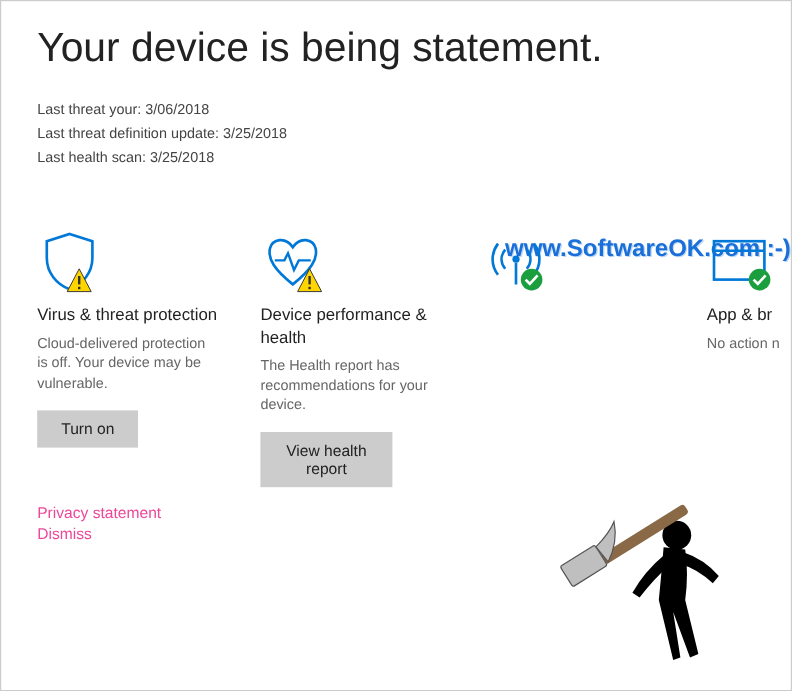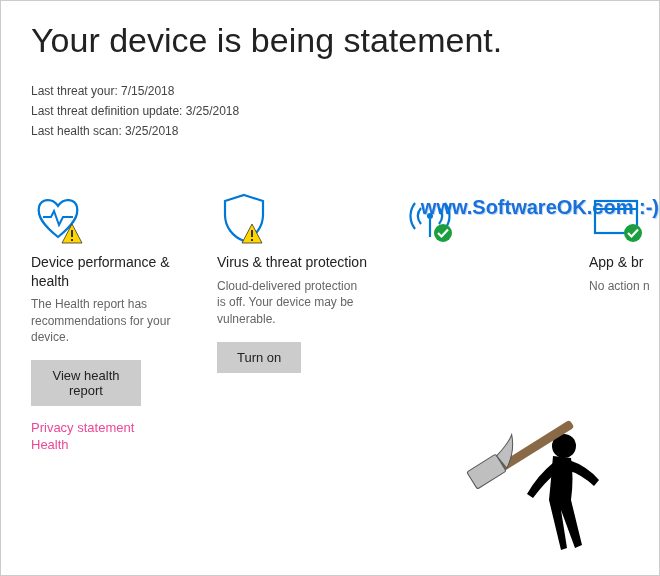--- a/index.html
+++ b/index.html
@@ -86,68 +86,68 @@
     }
   </style>
 </head>
 <body>
 
 <div class="header">
   <div class="title">Your device is being statement.</div>
   <div class="status-lines">
     <div class="status-row">
       <span>Last threat your:</span>
-      <span>7/15/2018</span>
+      <span>3/06/2018</span>
     </div>
     <div class="status-row">
       <span>Last threat definition update:</span>
       <span>3/25/2018</span>
     </div>
     <div class="status-row">
       <span>Last health scan:</span>
       <span>3/25/2018</span>
     </div>
   </div>
 </div>
 
 <div class="watermark">www.SoftwareOK.com :-)</div>
 
 <div class="cards">
+
+  <div class="card">
+    <div class="icon-box">
+      <svg width="54" height="54" viewBox="0 0 54 54">
+        <path d="M27 4 L46 10 V24 C46 36 38 46 27 50 C16 46 8 36 8 24 V10 Z" fill="none" stroke="#0078d7" stroke-width="2.2"></path>
+      </svg>
+      <svg width="22" height="22" style="position:absolute;left:24px;top:32px">
+        <path d="M11 1 L21 20 L1 20 Z" fill="#ffd500" stroke="#333" stroke-width="0.8"></path>
+        <rect x="10" y="7" width="2" height="7" fill="#333"></rect>
+          <rect x="10" y="16" width="2" height="2" fill="#333"></rect>
+      </svg>
+    </div>
+    <div class="card-title">Virus &amp; threat protection</div>
+    <div class="card-desc">Cloud-delivered protection is off. Your device may be vulnerable.</div>
+    <button class="btn">Turn on</button>
+  </div>
 
   <div class="card">
     <div class="icon-box">
       <svg width="54" height="54" viewBox="0 0 54 54">
         <path d="M27 46 C12 34 6 25 8 16 C10 8 21 6 27 15 C33 6 44 8 46 16 C48 25 42 34 27 46 Z" fill="none" stroke="#0078d7" stroke-width="2.2"></path>
         <path d="M12 26 L20 26 L23 20 L28 34 L32 26 L42 26" fill="none" stroke="#0078d7" stroke-width="2"></path>
       </svg>
       <svg width="22" height="22" style="position:absolute;left:30px;top:32px">
         <path d="M11 1 L21 20 L1 20 Z" fill="#ffd500" stroke="#333" stroke-width="0.8"></path>
         <rect x="10" y="7" width="2" height="7" fill="#333"></rect>
           <rect x="10" y="16" width="2" height="2" fill="#333"></rect>
       </svg>
     </div>
     <div class="card-title">Device performance &amp; health</div>
     <div class="card-desc">The Health report has recommendations for your device.</div>
     <button class="btn wide">View health report</button>
-  </div>
-
-  <div class="card">
-    <div class="icon-box">
-      <svg width="54" height="54" viewBox="0 0 54 54">
-        <path d="M27 4 L46 10 V24 C46 36 38 46 27 50 C16 46 8 36 8 24 V10 Z" fill="none" stroke="#0078d7" stroke-width="2.2"></path>
-      </svg>
-      <svg width="22" height="22" style="position:absolute;left:24px;top:32px">
-        <path d="M11 1 L21 20 L1 20 Z" fill="#ffd500" stroke="#333" stroke-width="0.8"></path>
-        <rect x="10" y="7" width="2" height="7" fill="#333"></rect>
-          <rect x="10" y="16" width="2" height="2" fill="#333"></rect>
-      </svg>
-    </div>
-    <div class="card-title">Virus &amp; threat protection</div>
-    <div class="card-desc">Cloud-delivered protection is off. Your device may be vulnerable.</div>
-    <button class="btn">Turn on</button>
   </div>
 
   <div class="card">
     <div class="icon-box">
       <svg width="54" height="54" viewBox="0 0 54 54">
         <path d="M12 12 C6 20 6 30 12 38" fill="none" stroke="#0078d7" stroke-width="2.2"></path>
         <path d="M18 17 C14 22 14 28 18 33" fill="none" stroke="#0078d7" stroke-width="2.2"></path>
         <path d="M42 12 C48 20 48 30 42 38" fill="none" stroke="#0078d7" stroke-width="2.2"></path>
         <path d="M36 17 C40 22 40 28 36 33" fill="none" stroke="#0078d7" stroke-width="2.2"></path>
         <circle cx="27" cy="25" r="3" fill="#0078d7"></circle>
@@ -171,21 +171,21 @@
         <path d="M5 10 L8.5 13.5 L15 6.5" fill="none" stroke="#fff" stroke-width="2.2"></path>
       </svg>
     </div>
     <div class="card-title">App &amp; br</div>
     <div class="card-desc">No action n</div>
   </div>
 </div>
 
 <div class="links">
   <div class="link">Privacy statement</div>
-  <div class="link">Health</div>
+  <div class="link">Dismiss</div>
 </div>
 
 <svg class="overlay-svg" viewBox="0 0 180 160">
   <g fill="#000">
     <circle cx="115" cy="46" r="12"></circle>
     <path d="M104 56 Q102 80 100 100 L112 150 L118 148 L112 110 L126 148 L133 145 L122 100 Q125 78 122 58 Z"></path>
     <path d="M105 62 Q88 76 78 94 L84 98 Q96 82 108 72 Z"></path>
     <path d="M120 60 Q138 66 150 80 L145 86 Q132 74 118 70 Z"></path>
   </g>
   <g>

